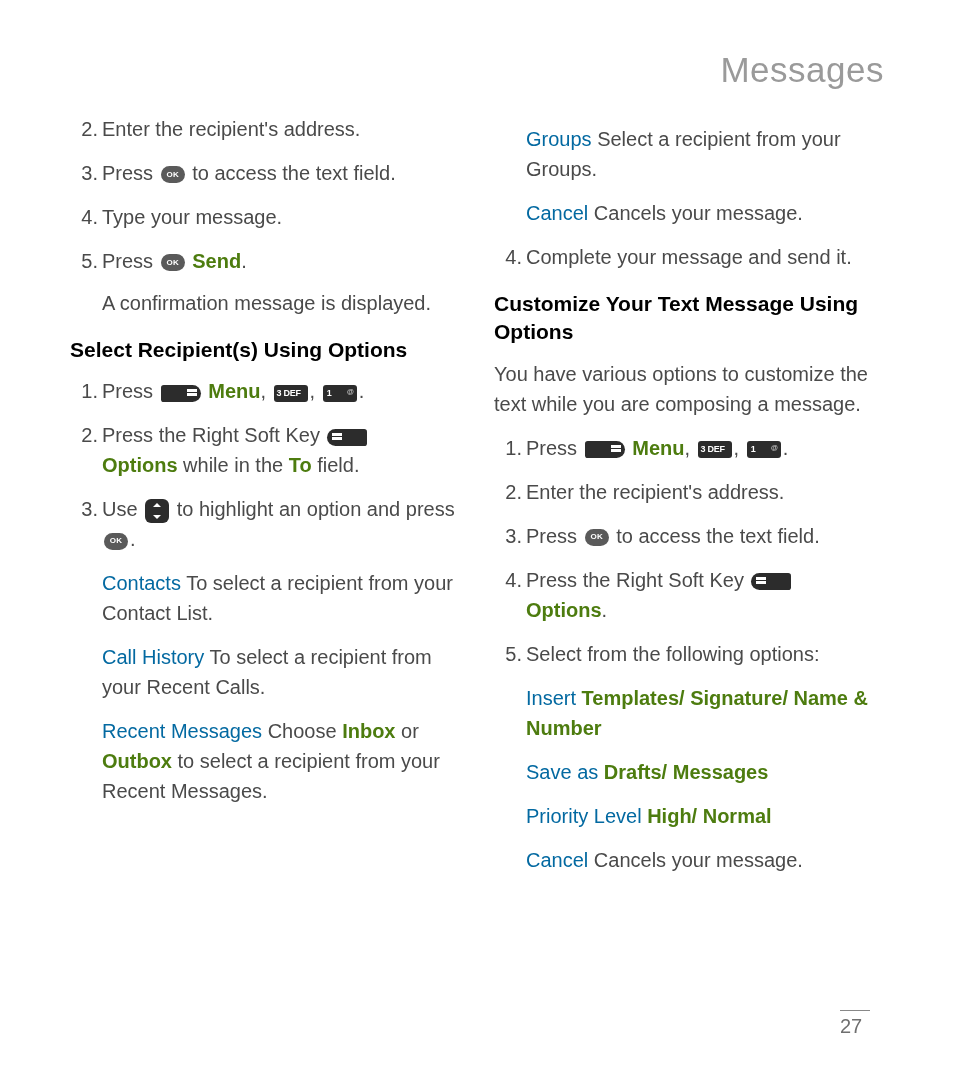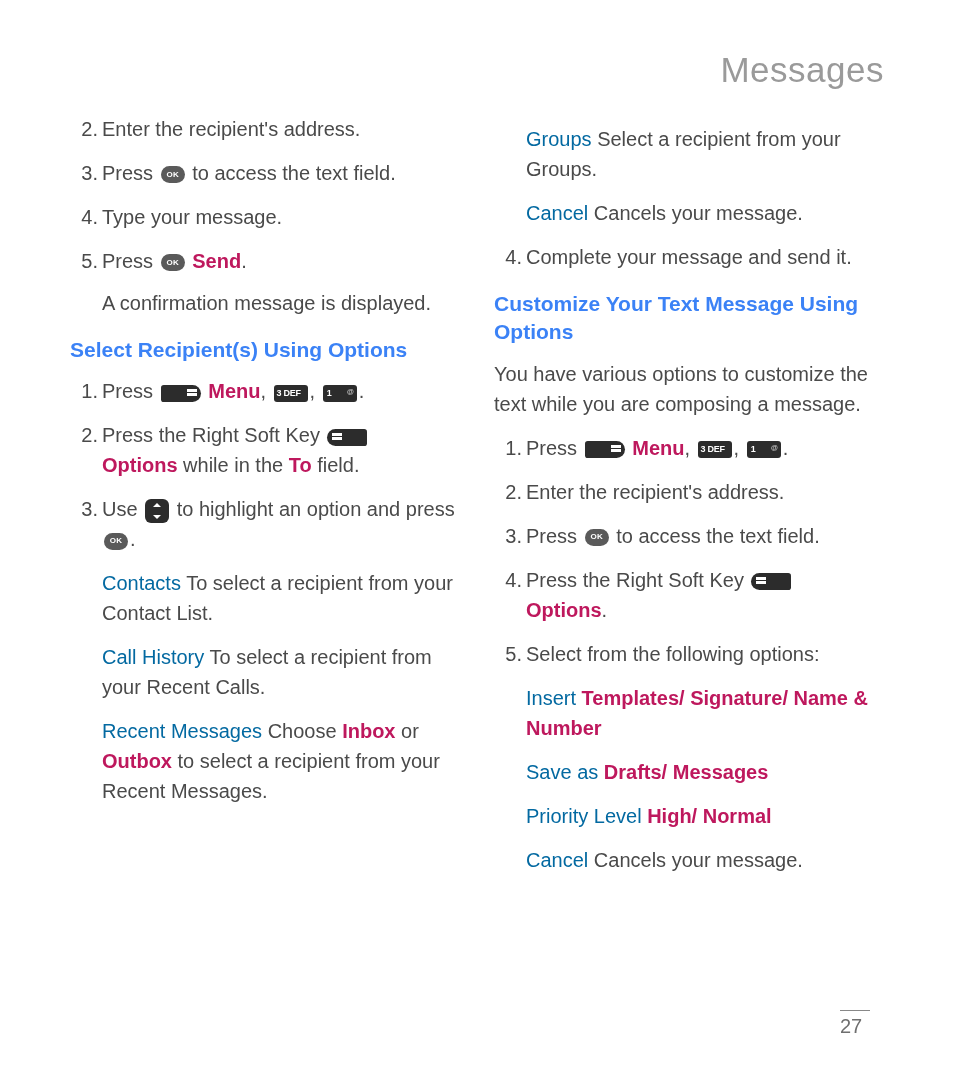--- a/index.html
+++ b/index.html
@@ -28,21 +28,21 @@
     display: flex;
     gap: 34px;
   }
   .col {
     flex: 1;
     font-size: 20px;
     line-height: 1.5;
   }
   .heading {
     font-weight: 700;
-    color: #3b82f6;
+    color: #000000;
     margin: 18px 0 12px 0;
     font-size: 21px;
     line-height: 1.35;
   }
   ol {
     margin: 0;
     padding: 0 0 0 32px;
     list-style: none;
     counter-reset: item var(--start,0);
   }
@@ -55,21 +55,21 @@
     content: counter(item) ".";
     position: absolute;
     left: -32px;
     width: 28px;
     text-align: right;
   }
   .sub {
     margin: 10px 0 14px 32px;
   }
   .sub p { margin: 0 0 14px 0; }
-  .bold { font-weight: 700; color: #be185d; }
+  .bold { font-weight: 700; color: #4d7c0f; }
   .red  { color: #0369a1; }
   .page-num {
     position: absolute;
     bottom: 36px;
     right: 84px;
     font-size: 20px;
     color: #6f6f6f;
   }
   .page-num::before {
     content:"";

